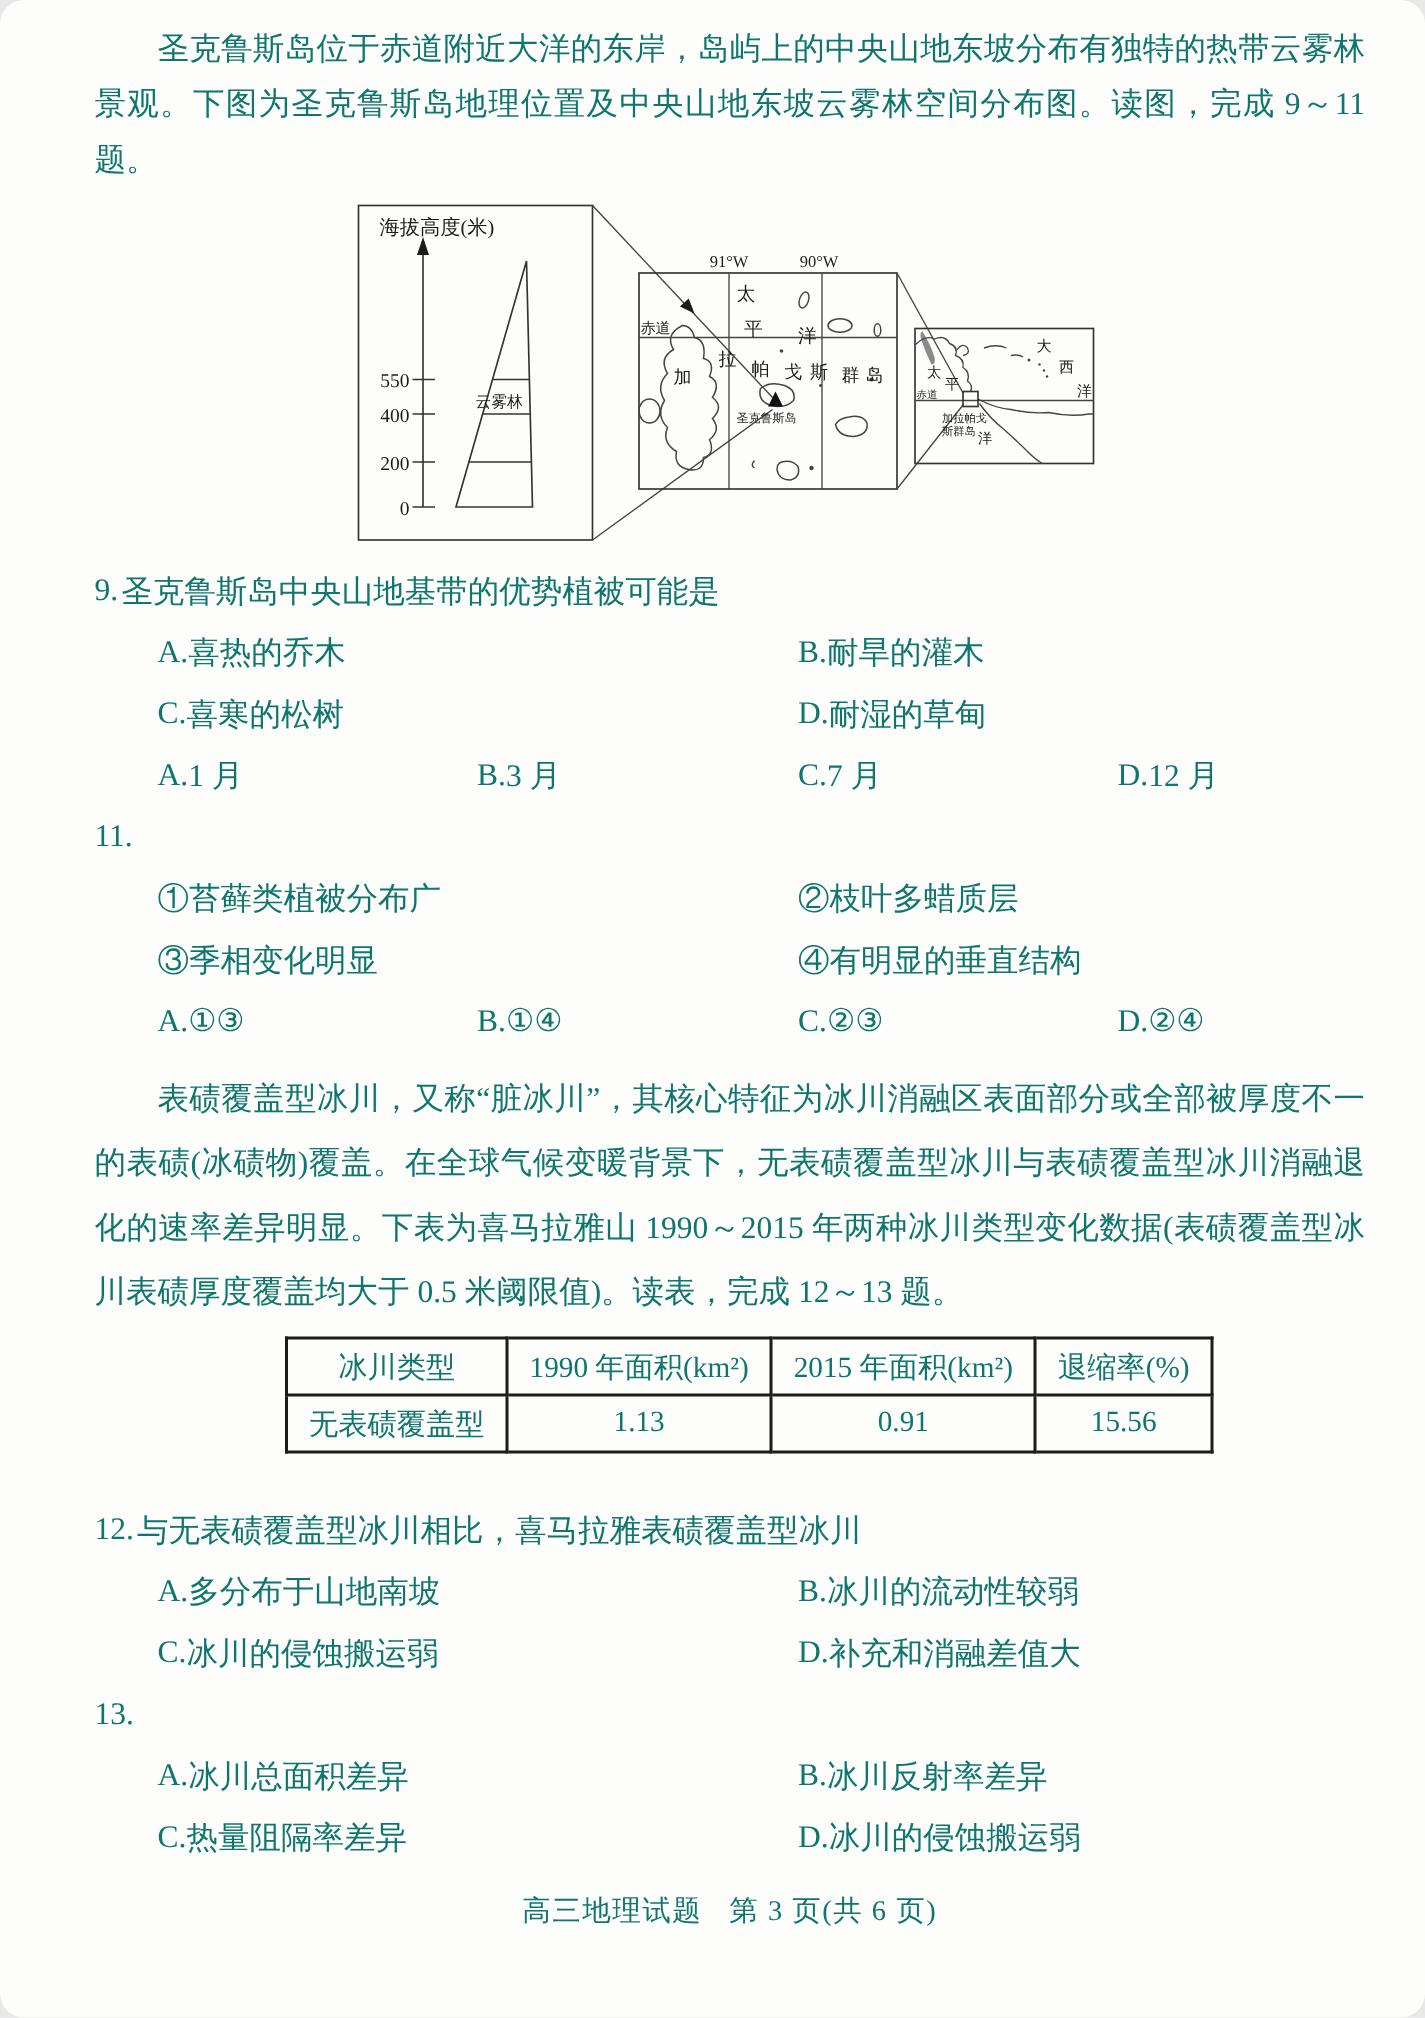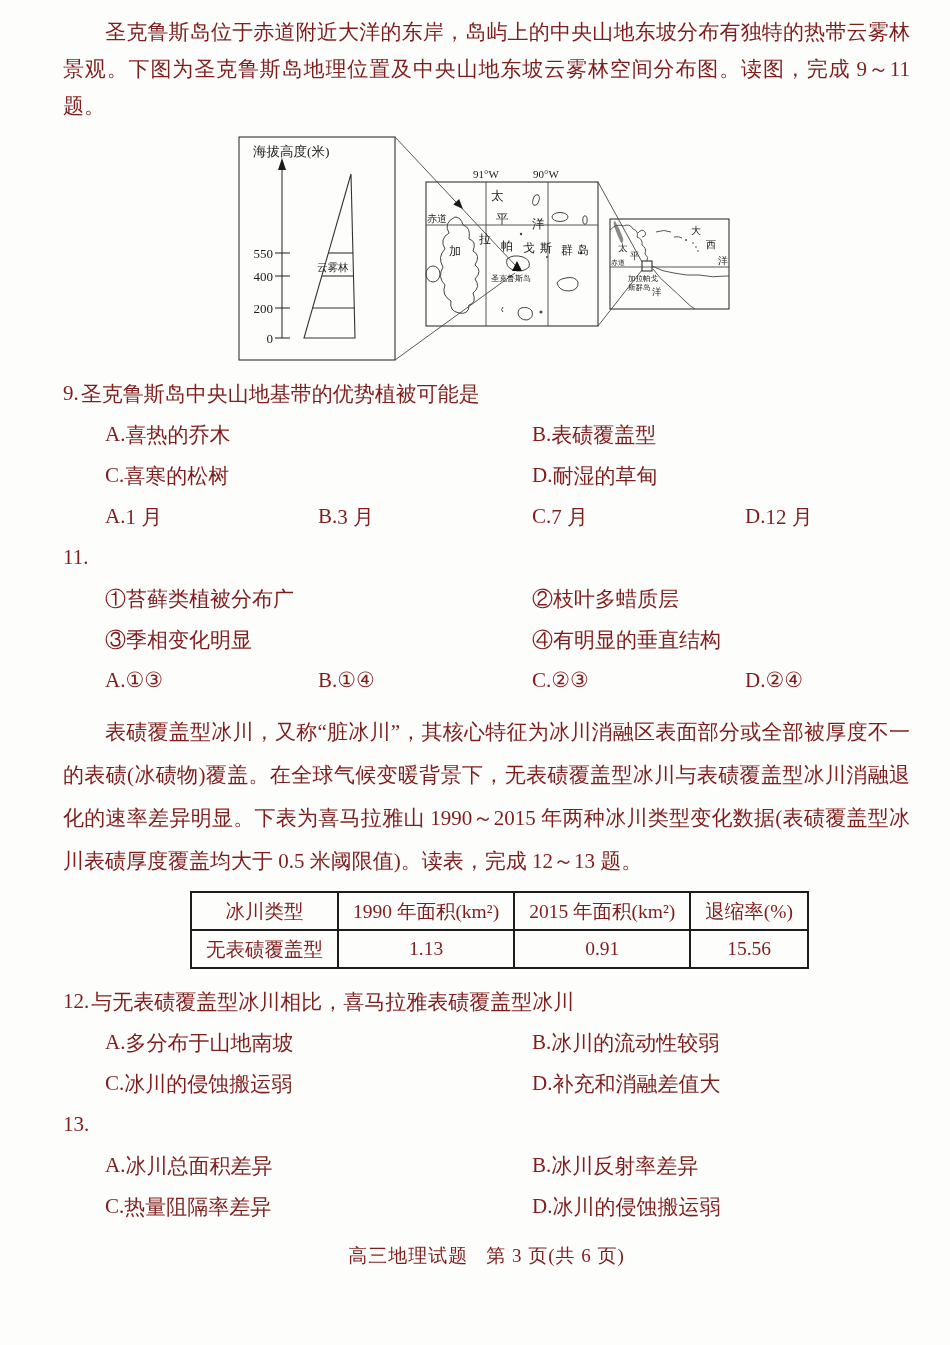--- a/index.html
+++ b/index.html
@@ -1,43 +1,44 @@
 <!DOCTYPE html>
 <html><head>
 <meta charset="utf-8">
 <style>
   html,body{margin:0;padding:0;background:#e8e8e8;}
   .sheet{
     position:relative;
     width:950px;height:1345px;
     margin:0 auto;
     background:#fdfdfc;
-    color:#7f1d1d;
+    color:#0f766e;
     font-family:"Liberation Serif","DejaVu Serif",serif;
     font-size:21px;
     overflow:hidden;
     box-sizing:border-box;
     padding:14px 40px 0 63px;
+    border-radius:16px;
   }
   p{margin:0;}
   .para{line-height:37px;text-align:justify;}
   .para.indent{text-indent:2em;}
   .para2{line-height:43px;text-align:justify;margin-top:10px;}
   .figure{margin:8px 0 6px 166px;width:518px;height:234px;}
   .figure svg{display:block;}
   .stem-row{display:flex;align-items:center;height:41px;white-space:nowrap;}
   .qnum{margin-right:2px;}
   .opts{padding-left:42px;}
   .row2{display:grid;grid-template-columns:427px 1fr;}
   .row4{display:grid;grid-template-columns:213px 214px 213px 1fr;}
   .opt{display:flex;align-items:center;height:41px;white-space:nowrap;}
   .gtable{border-collapse:collapse;margin:8px 0 0 127px;font-size:19.5px;text-align:center;}
   .gtable td{border:2px solid #1c1c1c;height:36px;padding:0 14px;min-width:70px;}
   .gtable td.c0{min-width:100px;}
-  .q12{margin-top:12px;font-family:Liberation Serif, serif;}
+  .q12{margin-top:30px;font-family:Liberation Serif, serif;}
   .footer{margin-top:16px;text-align:center;font-size:19px;letter-spacing:1px;}
   .footer span{margin:0 9px;}
   svg text{fill:#1b1b1b;font-family:"Liberation Serif","DejaVu Serif",serif;}
   svg .ln{stroke:#333;stroke-width:1.1;fill:none;}
   svg .thin{stroke:#444;stroke-width:0.9;fill:none;}
   svg .isl{stroke:#444;stroke-width:1;fill:none;}
 </style>
 </head>
 <body>
 
@@ -145,21 +146,21 @@
       <span class="qnum">9.</span>
         <span>圣克鲁斯岛中央山地基带的优势植被可能是</span>
     </div>
     <div class="opts row2">
       <span class="opt">
           <span>A.</span>
           <span>喜热的乔木</span>
         </span>
       <span class="opt">
           <span>B.</span>
-          <span>表碛覆盖型</span>
+          <span>耐旱的灌木</span>
         </span>
       <span class="opt">
           <span>C.</span>
           <span>喜寒的松树</span>
         </span>
       <span class="opt">
           <span>D.</span>
           <span>耐湿的草甸</span>
         </span>
     </div>

